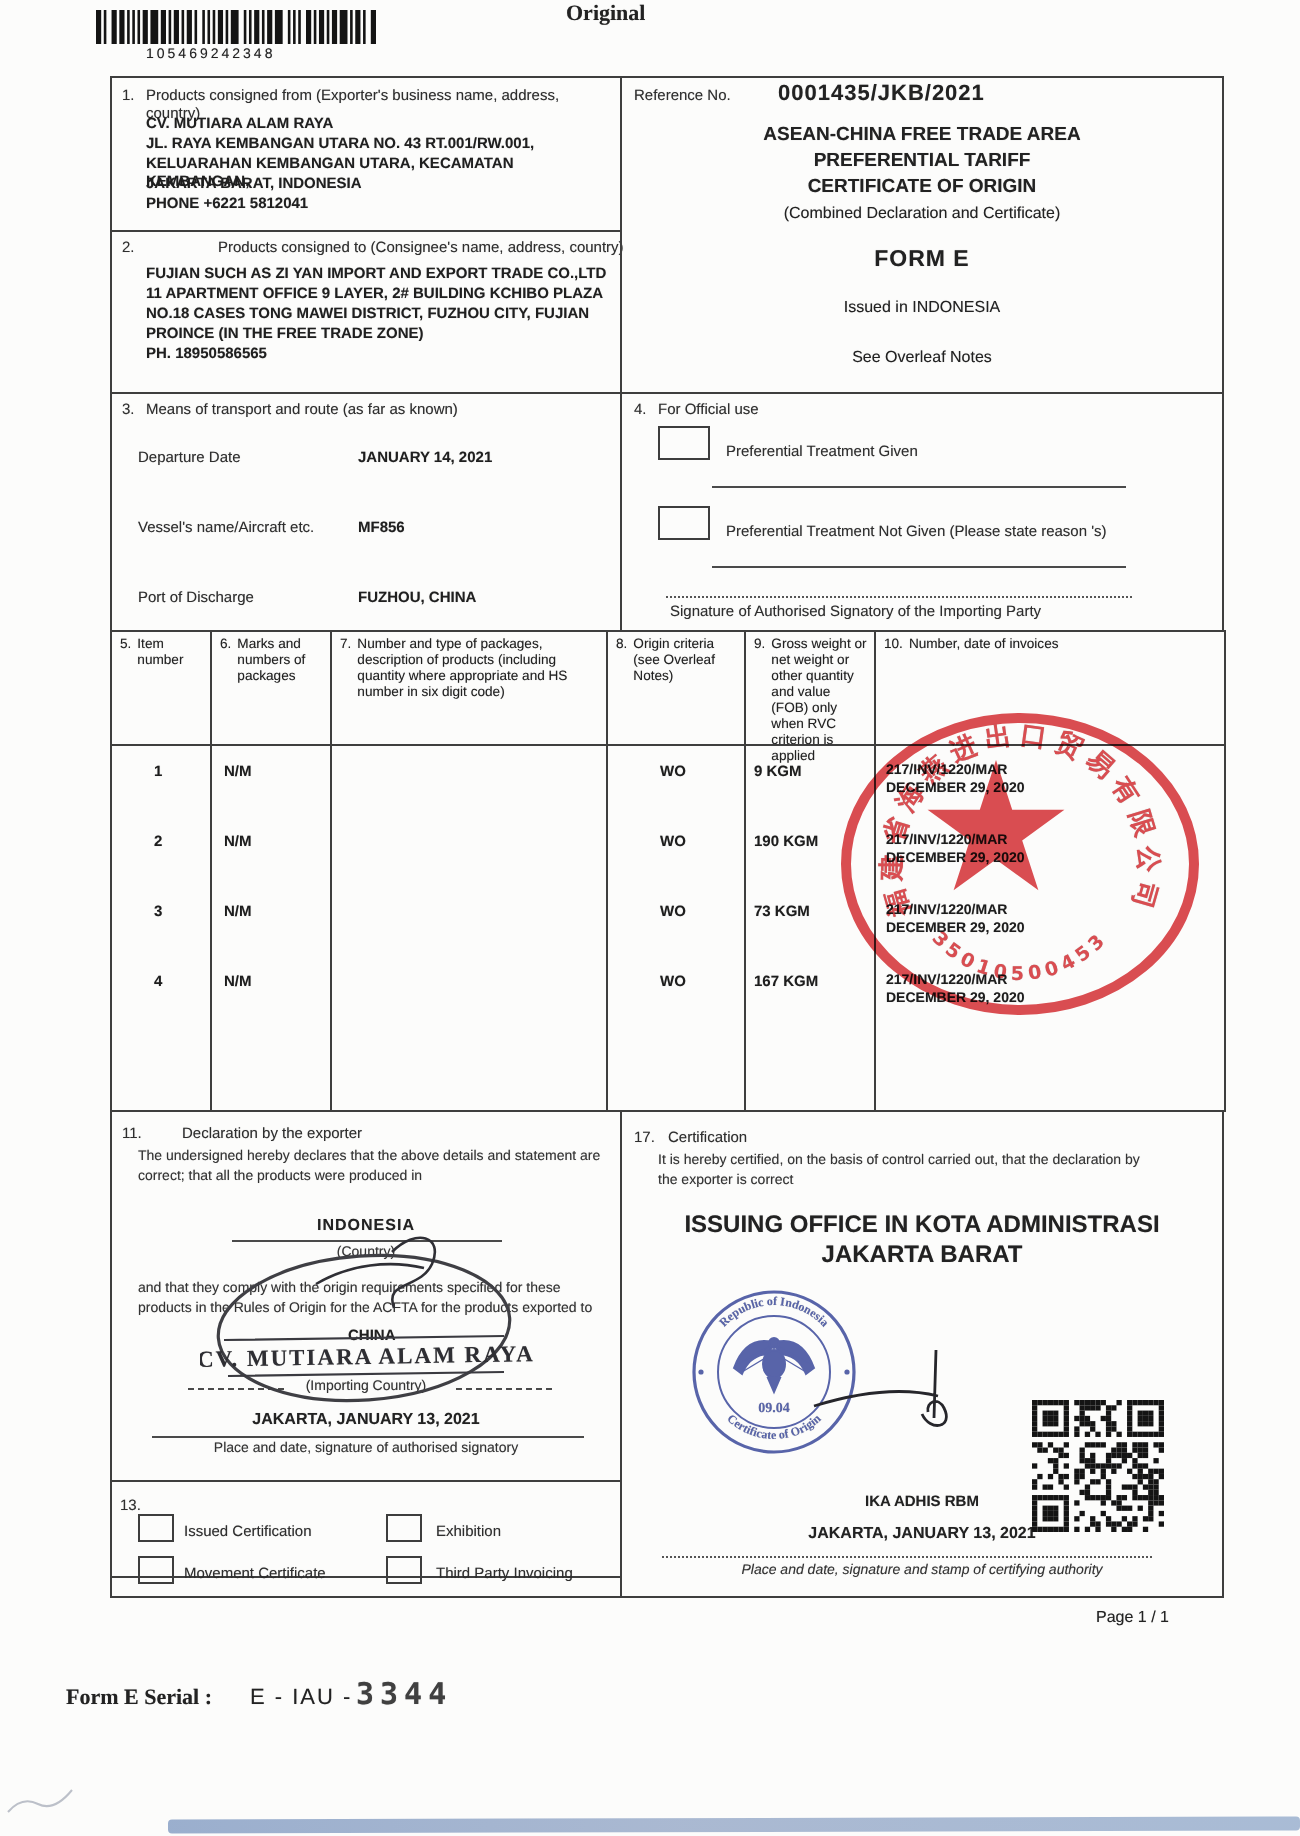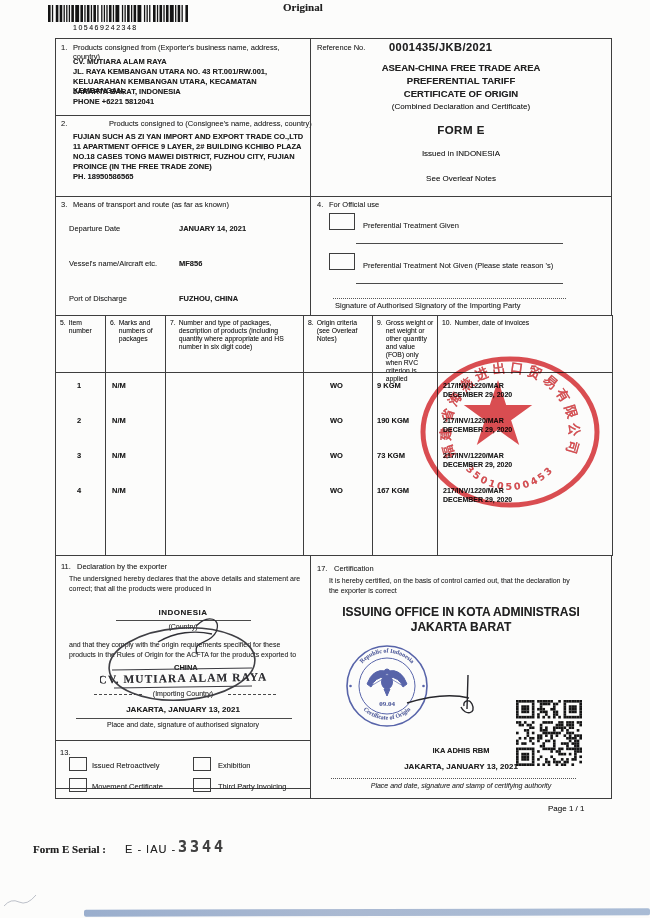--- a/index.html
+++ b/index.html
@@ -241,21 +241,21 @@
   <div class="rowtxt" style="left:112px;top:486px;">N/M</div>
   <div class="rowtxt" style="left:330px;top:486px;">WO</div>
   <div class="rowtxt" style="left:377px;top:486px;">167 KGM</div>
   <div class="rowtxt inv" style="left:443px;top:486px;">
     <div>217/INV/1220/MAR</div>
     <div>DECEMBER 29, 2020</div>
   </div>
 
   <div class="bx" style="left:55px;top:555px;width:256px;height:234px;">
     <div class="abs lbl" style="left:5px;top:6px;">11.</div>
-    <div class="abs lbl" style="left:21px;top:6px;">Declaration by the exporter</div>
+    <div class="abs lbl" style="left:35px;top:6px;">Declaration by the exporter</div>
     <div class="abs tiny" style="left:13px;top:19px;">The undersigned hereby declares that the above details and statement are</div>
     <div class="abs tiny" style="left:13px;top:29px;">correct; that all the products were produced in</div>
     <div class="abs ctr bold" style="top:52px;font-size:8px;letter-spacing:.5px;">INDONESIA</div>
     <div class="uline" style="left:60px;top:64px;width:135px;"></div>
     <div class="abs ctr tiny" style="top:67px;">(Country)</div>
     <div class="abs tiny" style="left:13px;top:85px;">and that they comply with the origin requirements specified for these</div>
     <div class="abs tiny" style="left:13px;top:95px;">products in the Rules of Origin for the ACFTA for the products exported to</div>
     <div class="abs val" style="left:118px;top:107px;">CHINA</div>
     <div class="abs ctr tiny" style="top:134px;">(Importing Country)</div>
     <div class="uline" style="left:38px;top:138px;width:48px;border-top-style:dashed;"></div>
@@ -274,21 +274,21 @@
     <div class="abs ctr bold" style="top:64px;font-size:12px;">JAKARTA BARAT</div>
     <div class="abs ctr bold" style="top:190px;font-size:7.5px;">IKA ADHIS RBM</div>
     <div class="abs ctr bold" style="top:206px;font-size:8px;">JAKARTA, JANUARY 13, 2021</div>
     <div class="dotline" style="left:20px;top:222px;width:245px;"></div>
     <div class="abs ctr tiny" style="top:226px;font-style:italic;">Place and date, signature and stamp of certifying authority</div>
   </div>
 
   <div class="bx" style="left:55px;top:740px;width:256px;height:59px;">
     <div class="abs lbl" style="left:4px;top:7px;">13.</div>
     <div class="cb" style="left:13px;top:16px;width:18px;height:14px;"></div>
-    <div class="abs lbl" style="left:36px;top:20px;">Issued Retroactively</div>
+    <div class="abs lbl" style="left:36px;top:20px;">Issued Certification</div>
     <div class="cb" style="left:137px;top:16px;width:18px;height:14px;"></div>
     <div class="abs lbl" style="left:162px;top:20px;">Exhibition</div>
     <div class="cb" style="left:13px;top:37px;width:18px;height:14px;"></div>
     <div class="abs lbl" style="left:36px;top:41px;">Movement Certificate</div>
     <div class="cb" style="left:137px;top:37px;width:18px;height:14px;"></div>
     <div class="abs lbl" style="left:162px;top:41px;">Third Party Invoicing</div>
   </div>
 
   <div class="abs" style="left:548px;top:804px;font-size:8px;">Page 1 / 1</div>
 

